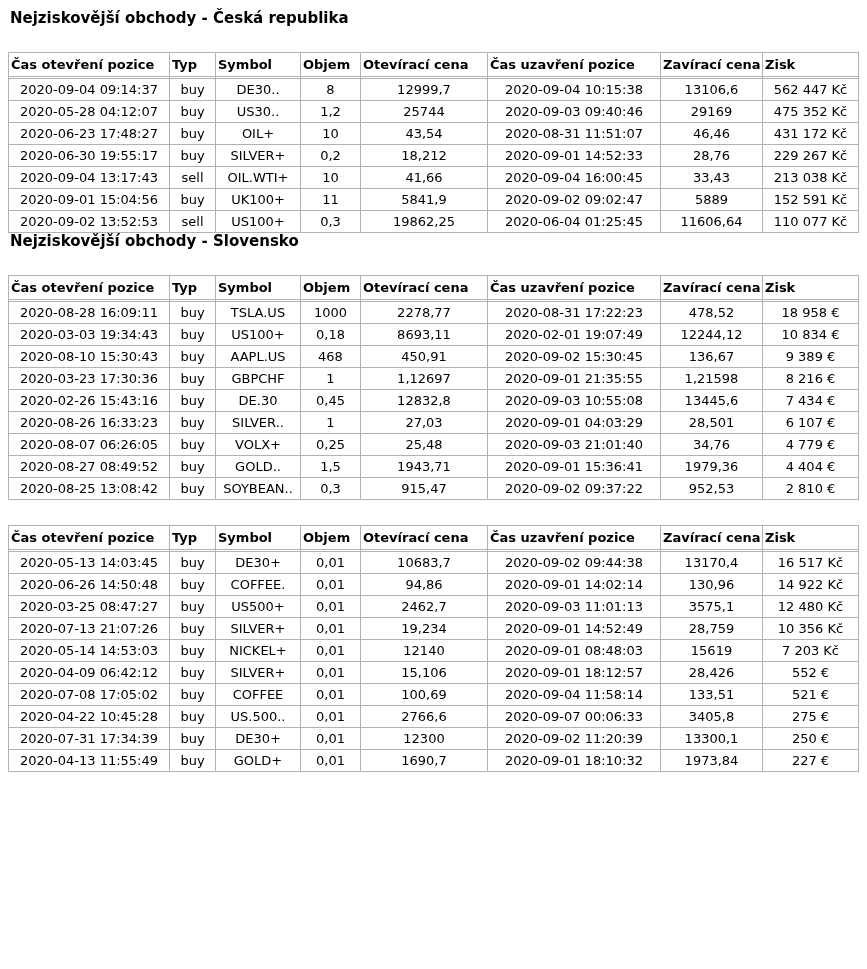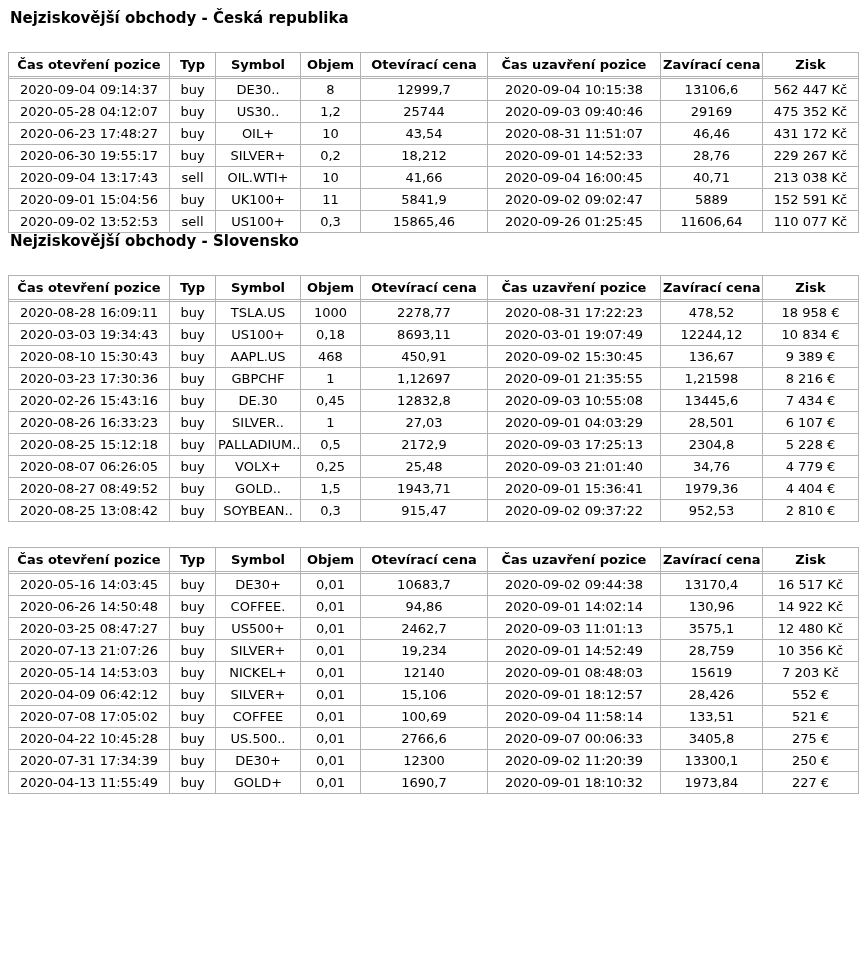--- a/index.html
+++ b/index.html
@@ -28,21 +28,21 @@
     border-collapse: separate;
     border-spacing: 0;
     border: 1px solid #b2b2b2;
     margin: 25px 0 27px 0;
     background: #ffffff;
   }
   table.trades:last-child { margin-bottom: 0; }
   table.trades th {
     font-size: 13px;
     font-weight: bold;
-    text-align: center;
+    text-align: left;
     padding: 4px 2px;
     border-bottom: 3px double #b2b2b2;
     white-space: nowrap;
     overflow: hidden;
   }
   table.trades td {
     font-size: 13px;
     text-align: center;
     padding: 3px 2px;
     white-space: nowrap;
@@ -132,40 +132,40 @@
             <td>28,76</td>
             <td>229 267 Kč</td>
           </tr>
           <tr>
             <td>2020-09-04 13:17:43</td>
             <td>sell</td>
             <td>OIL.WTI+</td>
             <td>10</td>
             <td>41,66</td>
             <td>2020-09-04 16:00:45</td>
-            <td>40,71</td>
+            <td>33,43</td>
             <td>213 038 Kč</td>
           </tr>
           <tr>
             <td>2020-09-01 15:04:56</td>
             <td>buy</td>
             <td>UK100+</td>
             <td>11</td>
             <td>5841,9</td>
             <td>2020-09-02 09:02:47</td>
             <td>5889</td>
             <td>152 591 Kč</td>
           </tr>
           <tr>
             <td>2020-09-02 13:52:53</td>
             <td>sell</td>
             <td>US100+</td>
             <td>0,3</td>
-            <td>15865,46</td>
-            <td>2020-09-26 01:25:45</td>
+            <td>19862,25</td>
+            <td>2020-06-04 01:25:45</td>
             <td>11606,64</td>
             <td>110 077 Kč</td>
           </tr>
         </tbody>
     </table>
   </section>
 
   <section>
     <h2 class="section-title">Nejziskovější obchody - Slovensko</h2>
     <table class="trades">
@@ -201,21 +201,21 @@
             <td>2020-08-31 17:22:23</td>
             <td>478,52</td>
             <td>18 958 €</td>
           </tr>
           <tr>
             <td>2020-03-03 19:34:43</td>
             <td>buy</td>
             <td>US100+</td>
             <td>0,18</td>
             <td>8693,11</td>
-            <td>2020-03-01 19:07:49</td>
+            <td>2020-02-01 19:07:49</td>
             <td>12244,12</td>
             <td>10 834 €</td>
           </tr>
           <tr>
             <td>2020-08-10 15:30:43</td>
             <td>buy</td>
             <td>AAPL.US</td>
             <td>468</td>
             <td>450,91</td>
             <td>2020-09-02 15:30:45</td>
@@ -244,30 +244,20 @@
           </tr>
           <tr>
             <td>2020-08-26 16:33:23</td>
             <td>buy</td>
             <td>SILVER..</td>
             <td>1</td>
             <td>27,03</td>
             <td>2020-09-01 04:03:29</td>
             <td>28,501</td>
             <td>6 107 €</td>
-          </tr>
-          <tr>
-            <td>2020-08-25 15:12:18</td>
-            <td>buy</td>
-            <td>PALLADIUM..</td>
-            <td>0,5</td>
-            <td>2172,9</td>
-            <td>2020-09-03 17:25:13</td>
-            <td>2304,8</td>
-            <td>5 228 €</td>
           </tr>
           <tr>
             <td>2020-08-07 06:26:05</td>
             <td>buy</td>
             <td>VOLX+</td>
             <td>0,25</td>
             <td>25,48</td>
             <td>2020-09-03 21:01:40</td>
             <td>34,76</td>
             <td>4 779 €</td>
@@ -315,21 +305,21 @@
           <th>Symbol</th>
           <th>Objem</th>
           <th>Otevírací cena</th>
           <th>Čas uzavření pozice</th>
           <th>Zavírací cena</th>
           <th>Zisk</th>
         </tr>
       </thead>
       <tbody>
           <tr>
-            <td>2020-05-16 14:03:45</td>
+            <td>2020-05-13 14:03:45</td>
             <td>buy</td>
             <td>DE30+</td>
             <td>0,01</td>
             <td>10683,7</td>
             <td>2020-09-02 09:44:38</td>
             <td>13170,4</td>
             <td>16 517 Kč</td>
           </tr>
           <tr>
             <td>2020-06-26 14:50:48</td>

